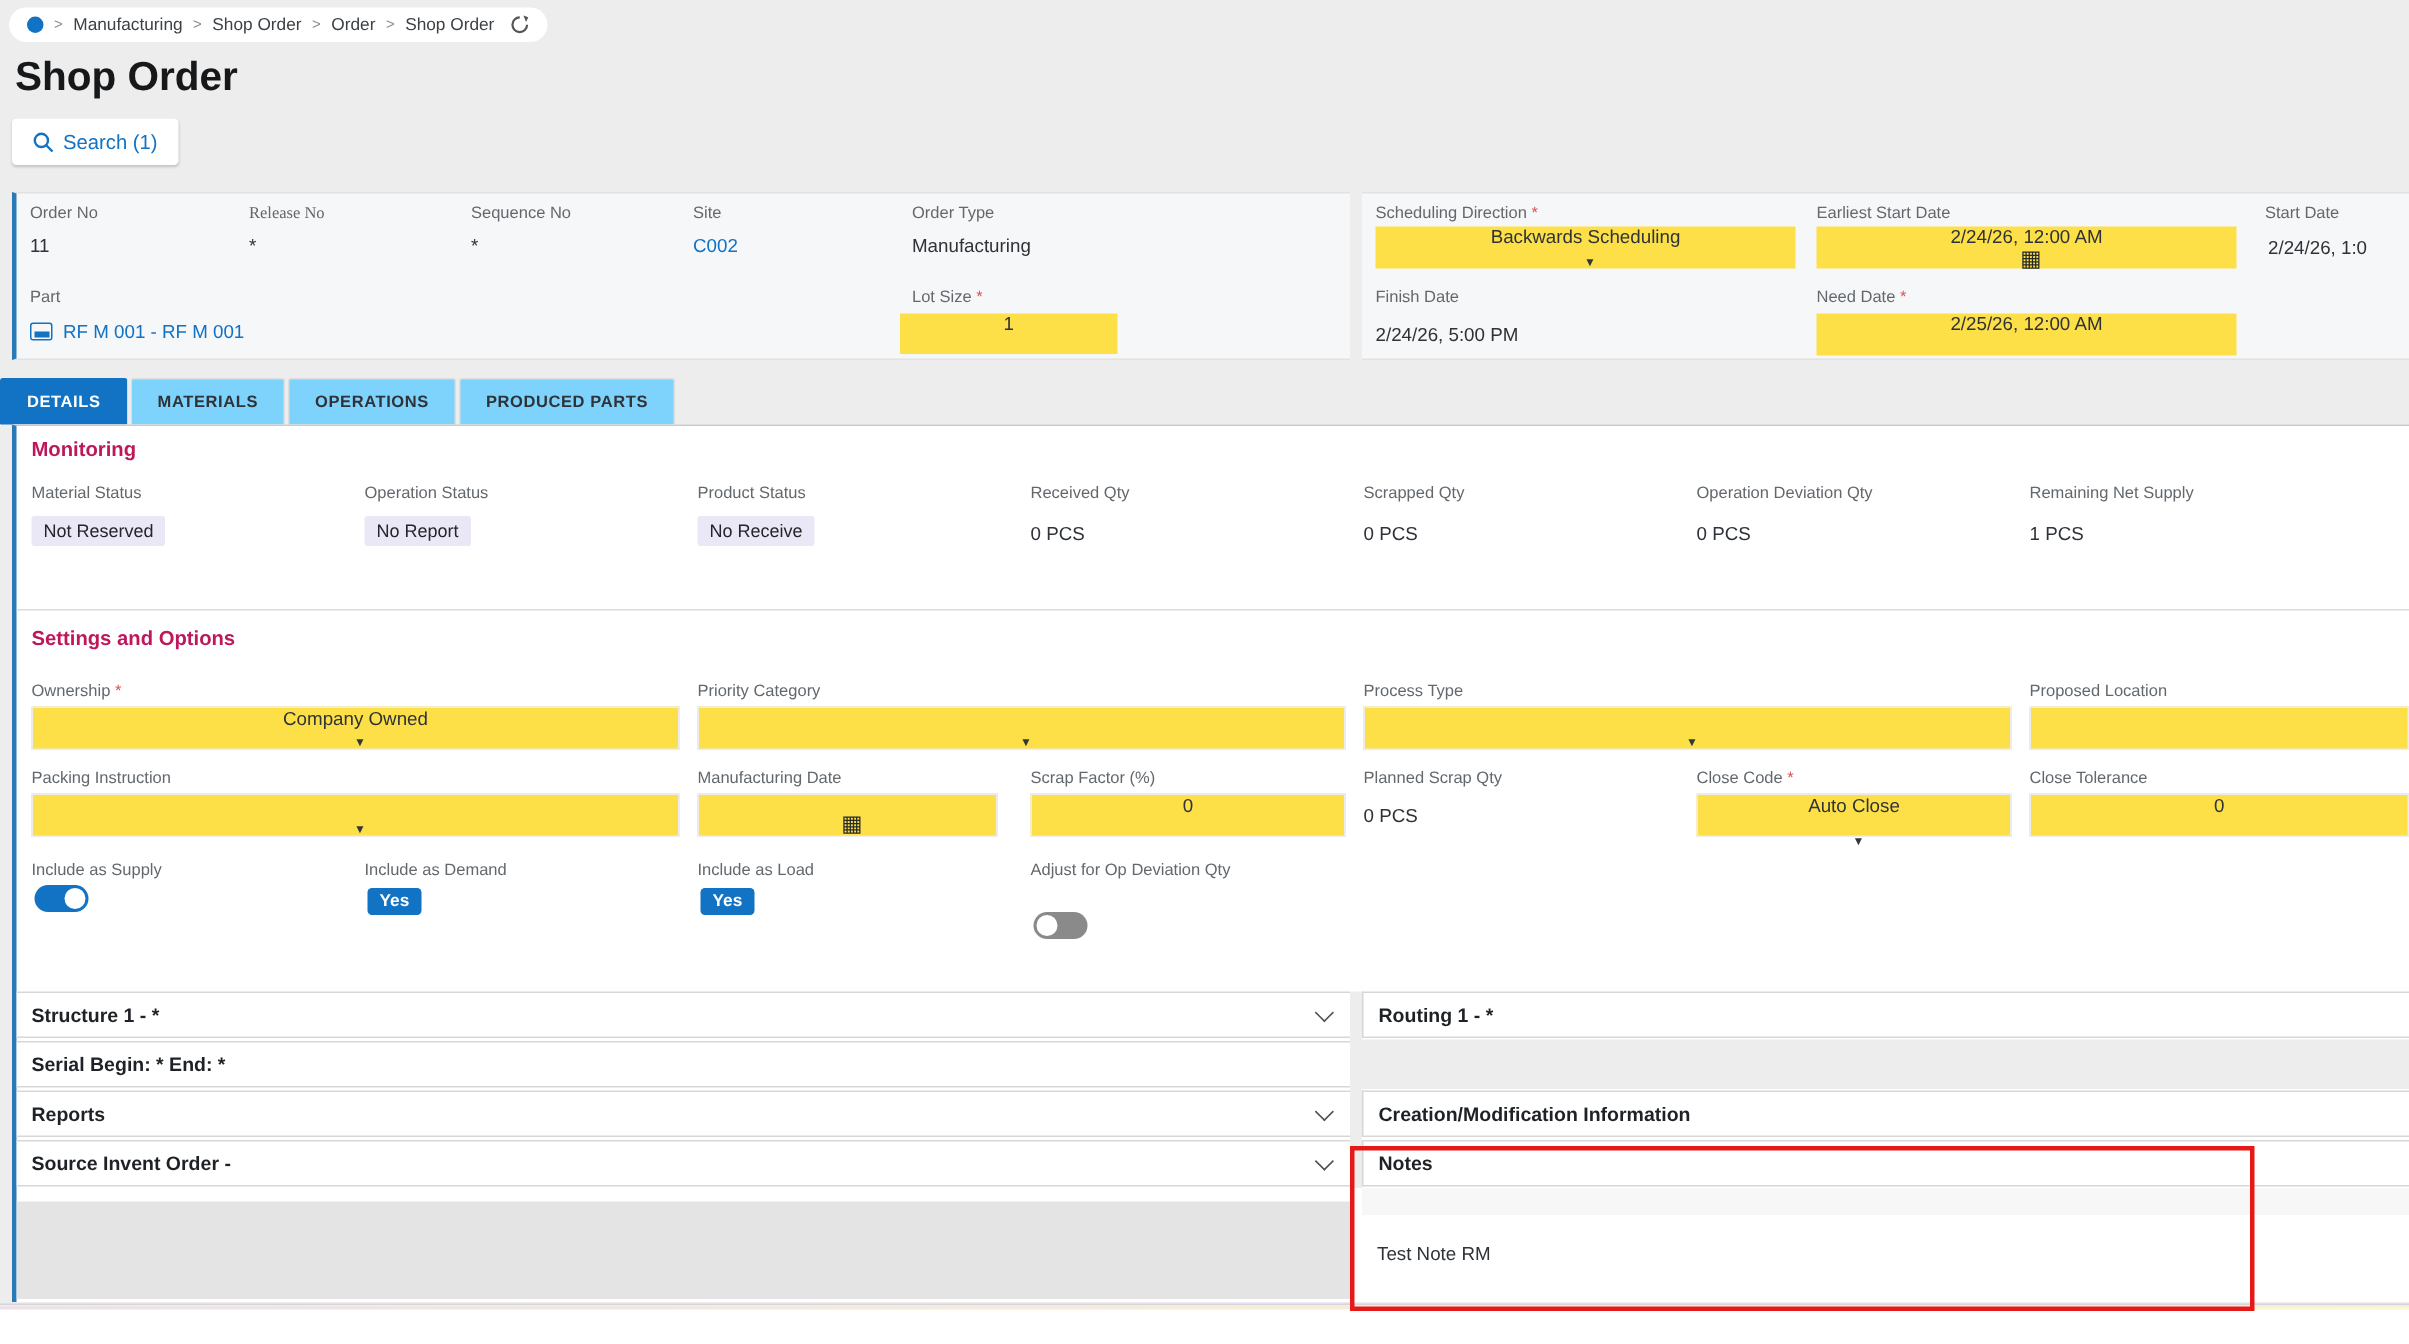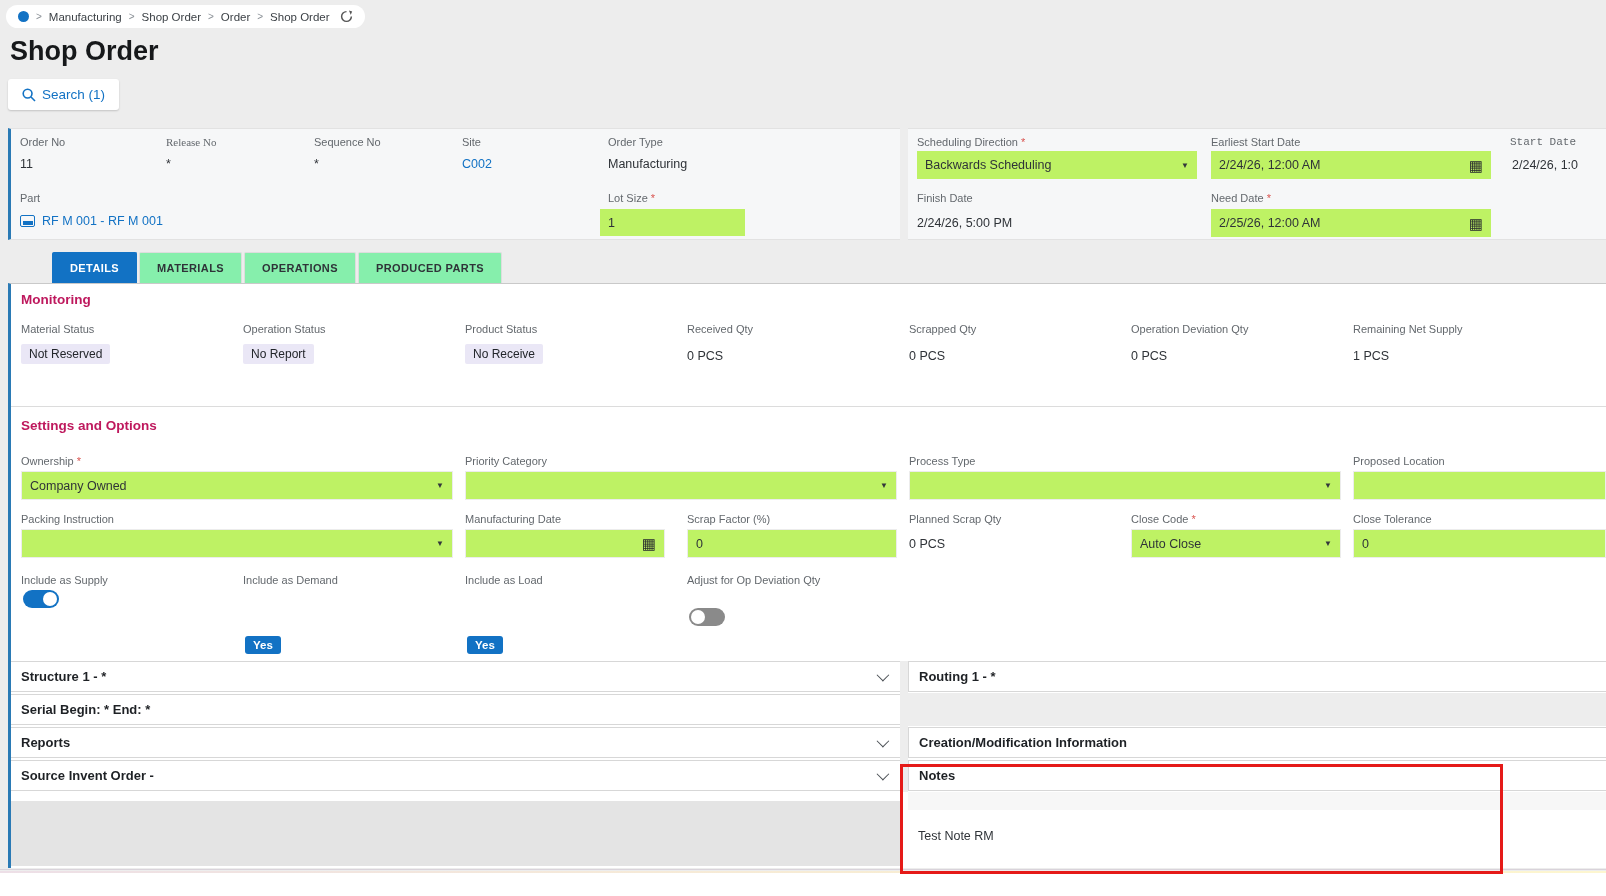--- a/index.html
+++ b/index.html
@@ -40,46 +40,46 @@
   .card { background:#f6f7f8; border-top:1px solid #e2e2e2; border-bottom:1px solid #e2e2e2; }
   .hdr-left  { left:8px;   top:128px; width:892px; height:112px; border-left:3px solid #2a7ab5; }
   .hdr-right { left:908px; top:128px; width:698px; height:112px; overflow:hidden; }
 
   .lbl { font-size:11px; color:#63686d; line-height:14px; white-space:nowrap; }
   .val { font-size:12.5px; color:#2f3338; line-height:16px; white-space:nowrap; }
   .link { color:#1272c4; cursor:pointer; }
   .req::after { content:" *"; color:#d9534f; }
 
   .inputbox {
-    background:#bef264; height:28px;
+    background:#fde047; height:28px;
     display:flex; align-items:center;
     padding:0 8px; font-size:12.5px; color:#2f3338;
-    white-space:nowrap; cursor:text;
+    white-space:nowrap; cursor:text;flex-direction:column;
   }
   .white-card .inputbox { border:1px solid #ececec; }
   .inputbox .grow { flex:1; }
   .caret { font-size:8px; color:#33373b; margin-left:6px; }
   .cal { font-size:15px; color:#26292c; line-height:1; margin-left:6px; cursor:pointer; }
 
   .part-icon {
     display:inline-block; width:15px; height:12px;
     border:1.5px solid #1272c4; border-radius:2px;
     position:relative; margin-right:7px; vertical-align:-2px;
   }
   .part-icon::after {
     content:""; position:absolute; left:1.5px; right:1.5px; bottom:1.5px;
     height:4px; background:#1272c4;
   }
 
   
-  .tabs { left:20px; top:252px; display:flex; align-items:flex-end;padding-left:32px; }
+  .tabs { left:0; top:252px; display:flex; align-items:flex-end; }
   .tab {
     height:31px; display:flex; align-items:center;
     padding:0 17px; font-size:11px; font-weight:bold; letter-spacing:.4px;
-    background:#86efac; color:#2f3338; border:1px solid #ddd; border-bottom:none;
+    background:#7dd3fc; color:#2f3338; border:1px solid #ddd; border-bottom:none;
     margin-right:2px; border-radius:2px 2px 0 0; cursor:pointer; white-space:nowrap;
   }
   .tab.active { background:#1272c4; color:#fff; border-color:#1272c4; }
 
   
   .main-card {
     left:8px; top:283px; width:1598px; height:585px;
     background:#fff; border-left:3px solid #2a7ab5; border-top:1px solid #c9c9c9;
     overflow:hidden;
   }
@@ -88,21 +88,21 @@
   .grid7 { display:grid; grid-template-columns:repeat(7,222px); }
   .cell .lbl { margin-bottom:8px; }
   .badge {
     display:inline-block; background:#eae7f6; color:#22252a;
     font-size:12px; padding:3px 8px; border-radius:2px; white-space:nowrap;
   }
   .divider { height:1px; background:#dcdcdc; }
 
   .yes-badge {
     display:inline-block; background:#1272c4; color:#fff;
-    font-size:11.5px; font-weight:bold; padding:3px 8px; border-radius:3px;margin-top:44px;
+    font-size:11.5px; font-weight:bold; padding:3px 8px; border-radius:3px;
   }
   .toggle { width:36px; height:18px; border-radius:9px; position:relative; cursor:pointer; }
   .toggle.on  { background:#1272c4; }
   .toggle.off { background:#8a8a8a; }
   .toggle::after {
     content:""; position:absolute; top:2px; width:14px; height:14px;
     border-radius:50%; background:#fff;
   }
   .toggle.on::after  { right:2px; }
   .toggle.off::after { left:2px; }
@@ -201,21 +201,21 @@
     <span class="grow">Backwards Scheduling</span>
     <span class="caret">▼</span>
   </div>
 
   <div class="abs lbl" style="left:303px; top:6px;">Earliest Start Date</div>
   <div class="abs inputbox" style="left:303px; top:22px; width:280px;">
     <span class="grow">2/24/26, 12:00 AM</span>
     <span class="cal">▦</span>
   </div>
 
-  <div class="abs lbl" style="left:602px; top:6px;font-family:Liberation Mono, monospace;">Start Date</div>
+  <div class="abs lbl" style="left:602px; top:6px;">Start Date</div>
   <div class="abs val" style="left:604px; top:28px;">2/24/26, 1:0</div>
 
   <div class="abs lbl" style="left:9px; top:62px;">Finish Date</div>
   <div class="abs val" style="left:9px; top:86px;">2/24/26, 5:00 PM</div>
 
   <div class="abs lbl req" style="left:303px; top:62px;">Need Date</div>
   <div class="abs inputbox" style="left:303px; top:80px; width:280px;gap:20px;">
     <span class="grow">2/25/26, 12:00 AM</span>
     <span class="cal">▦</span>
   </div>

